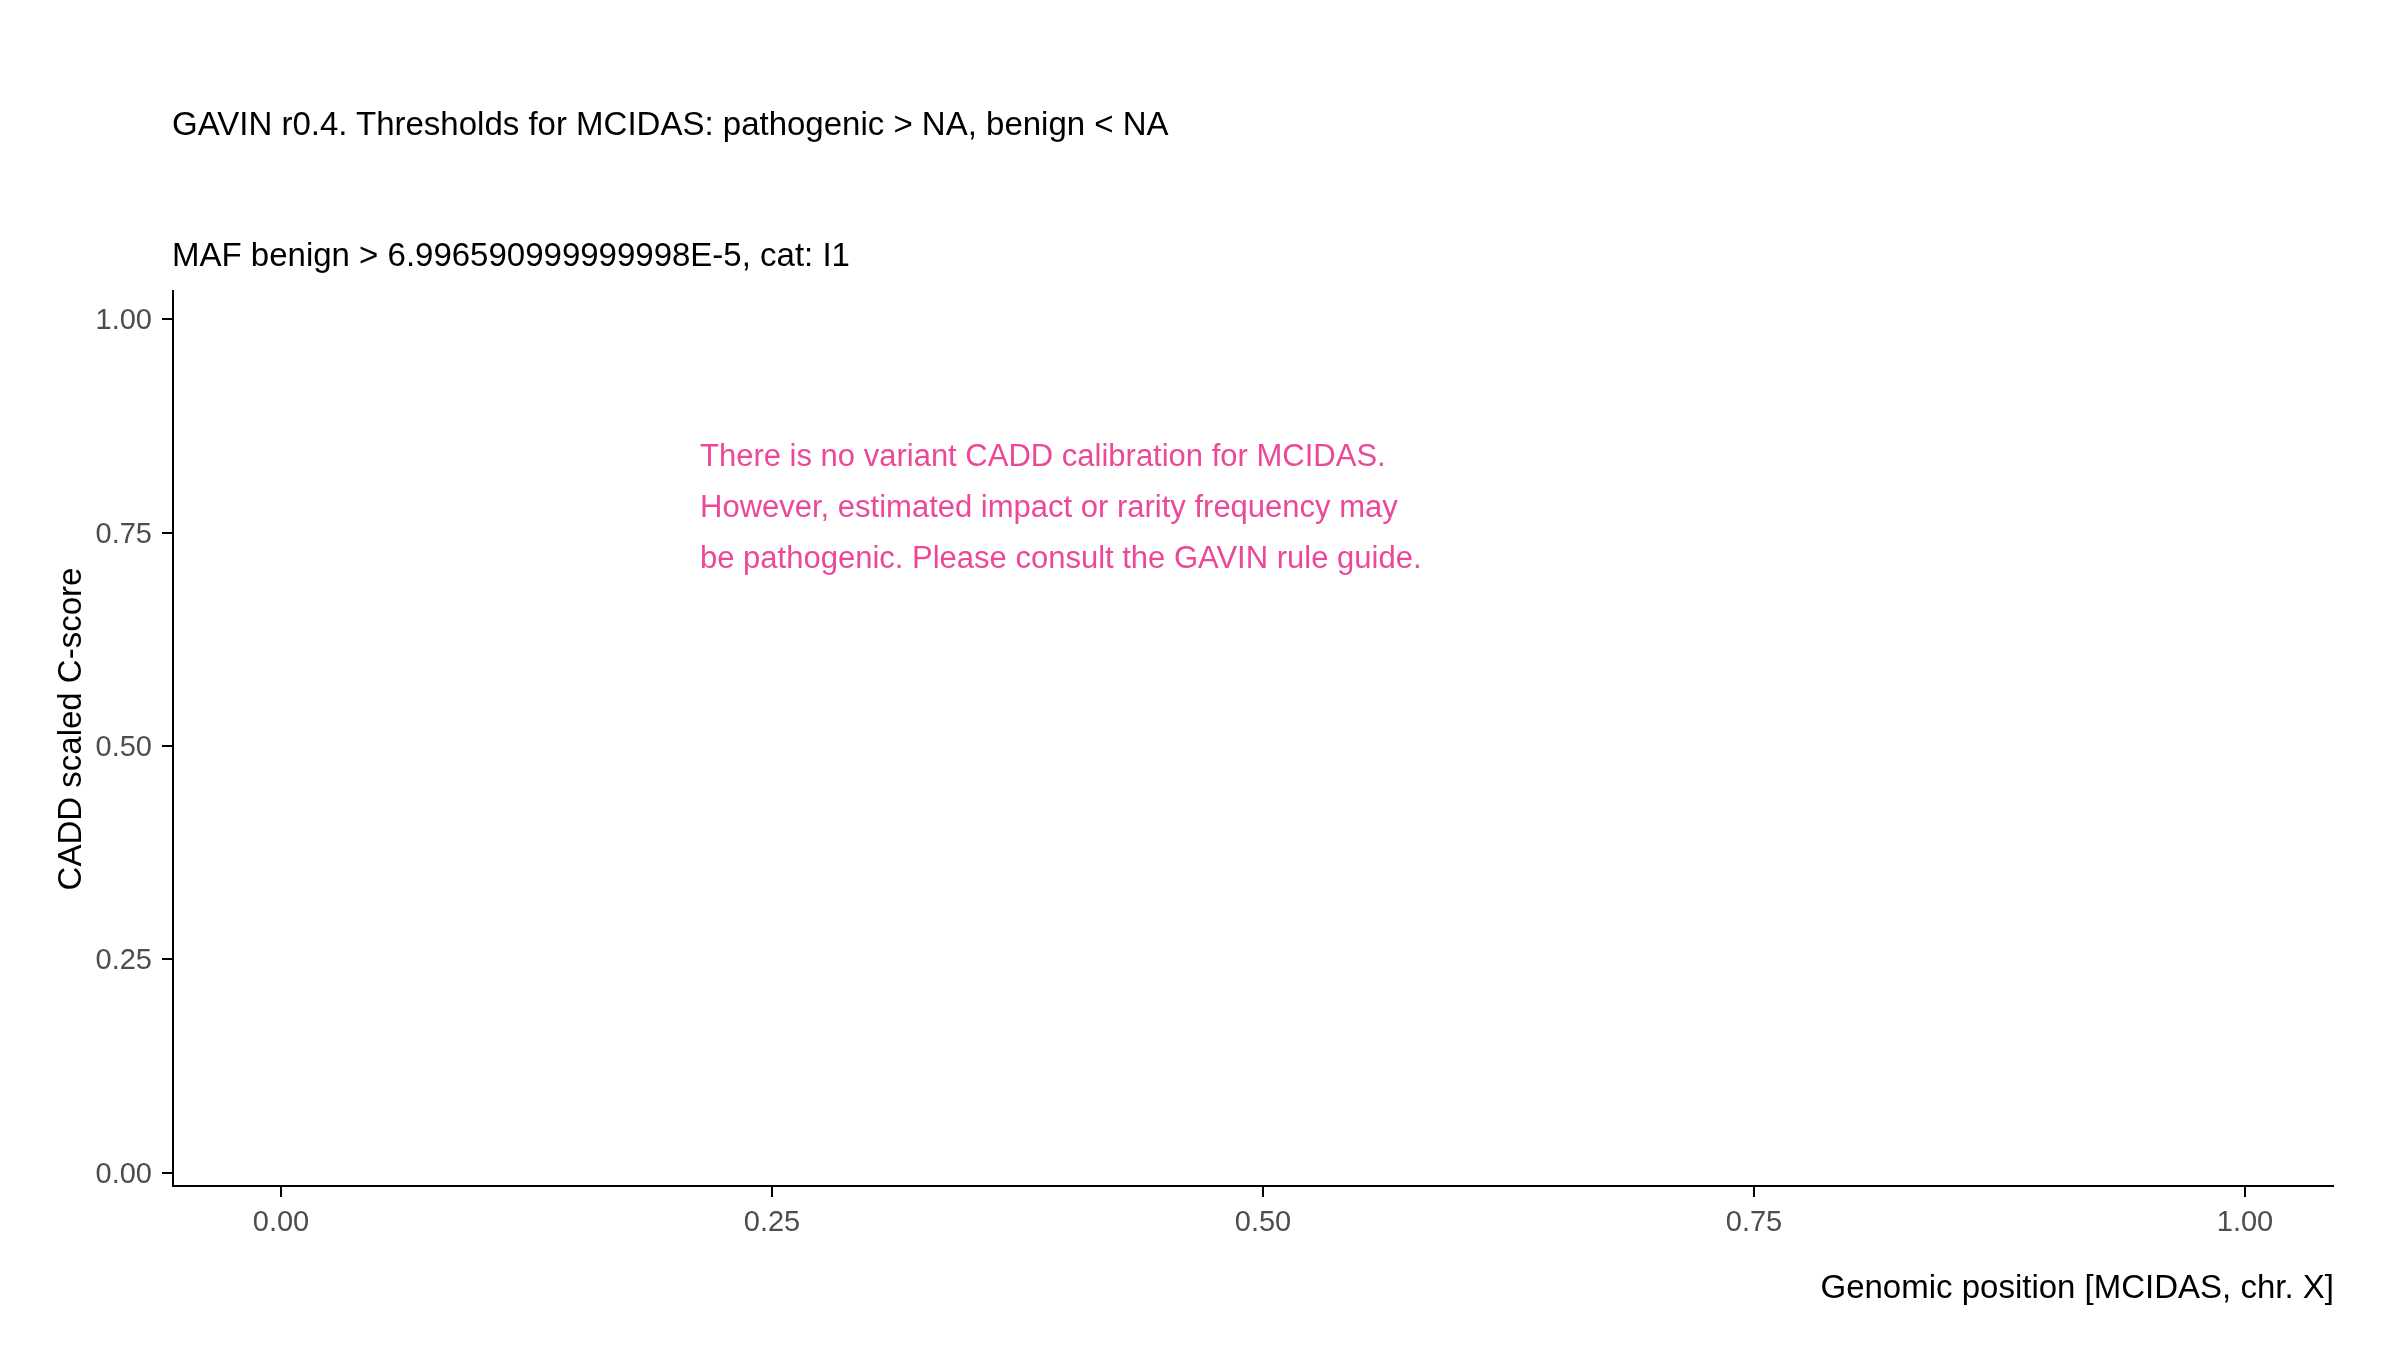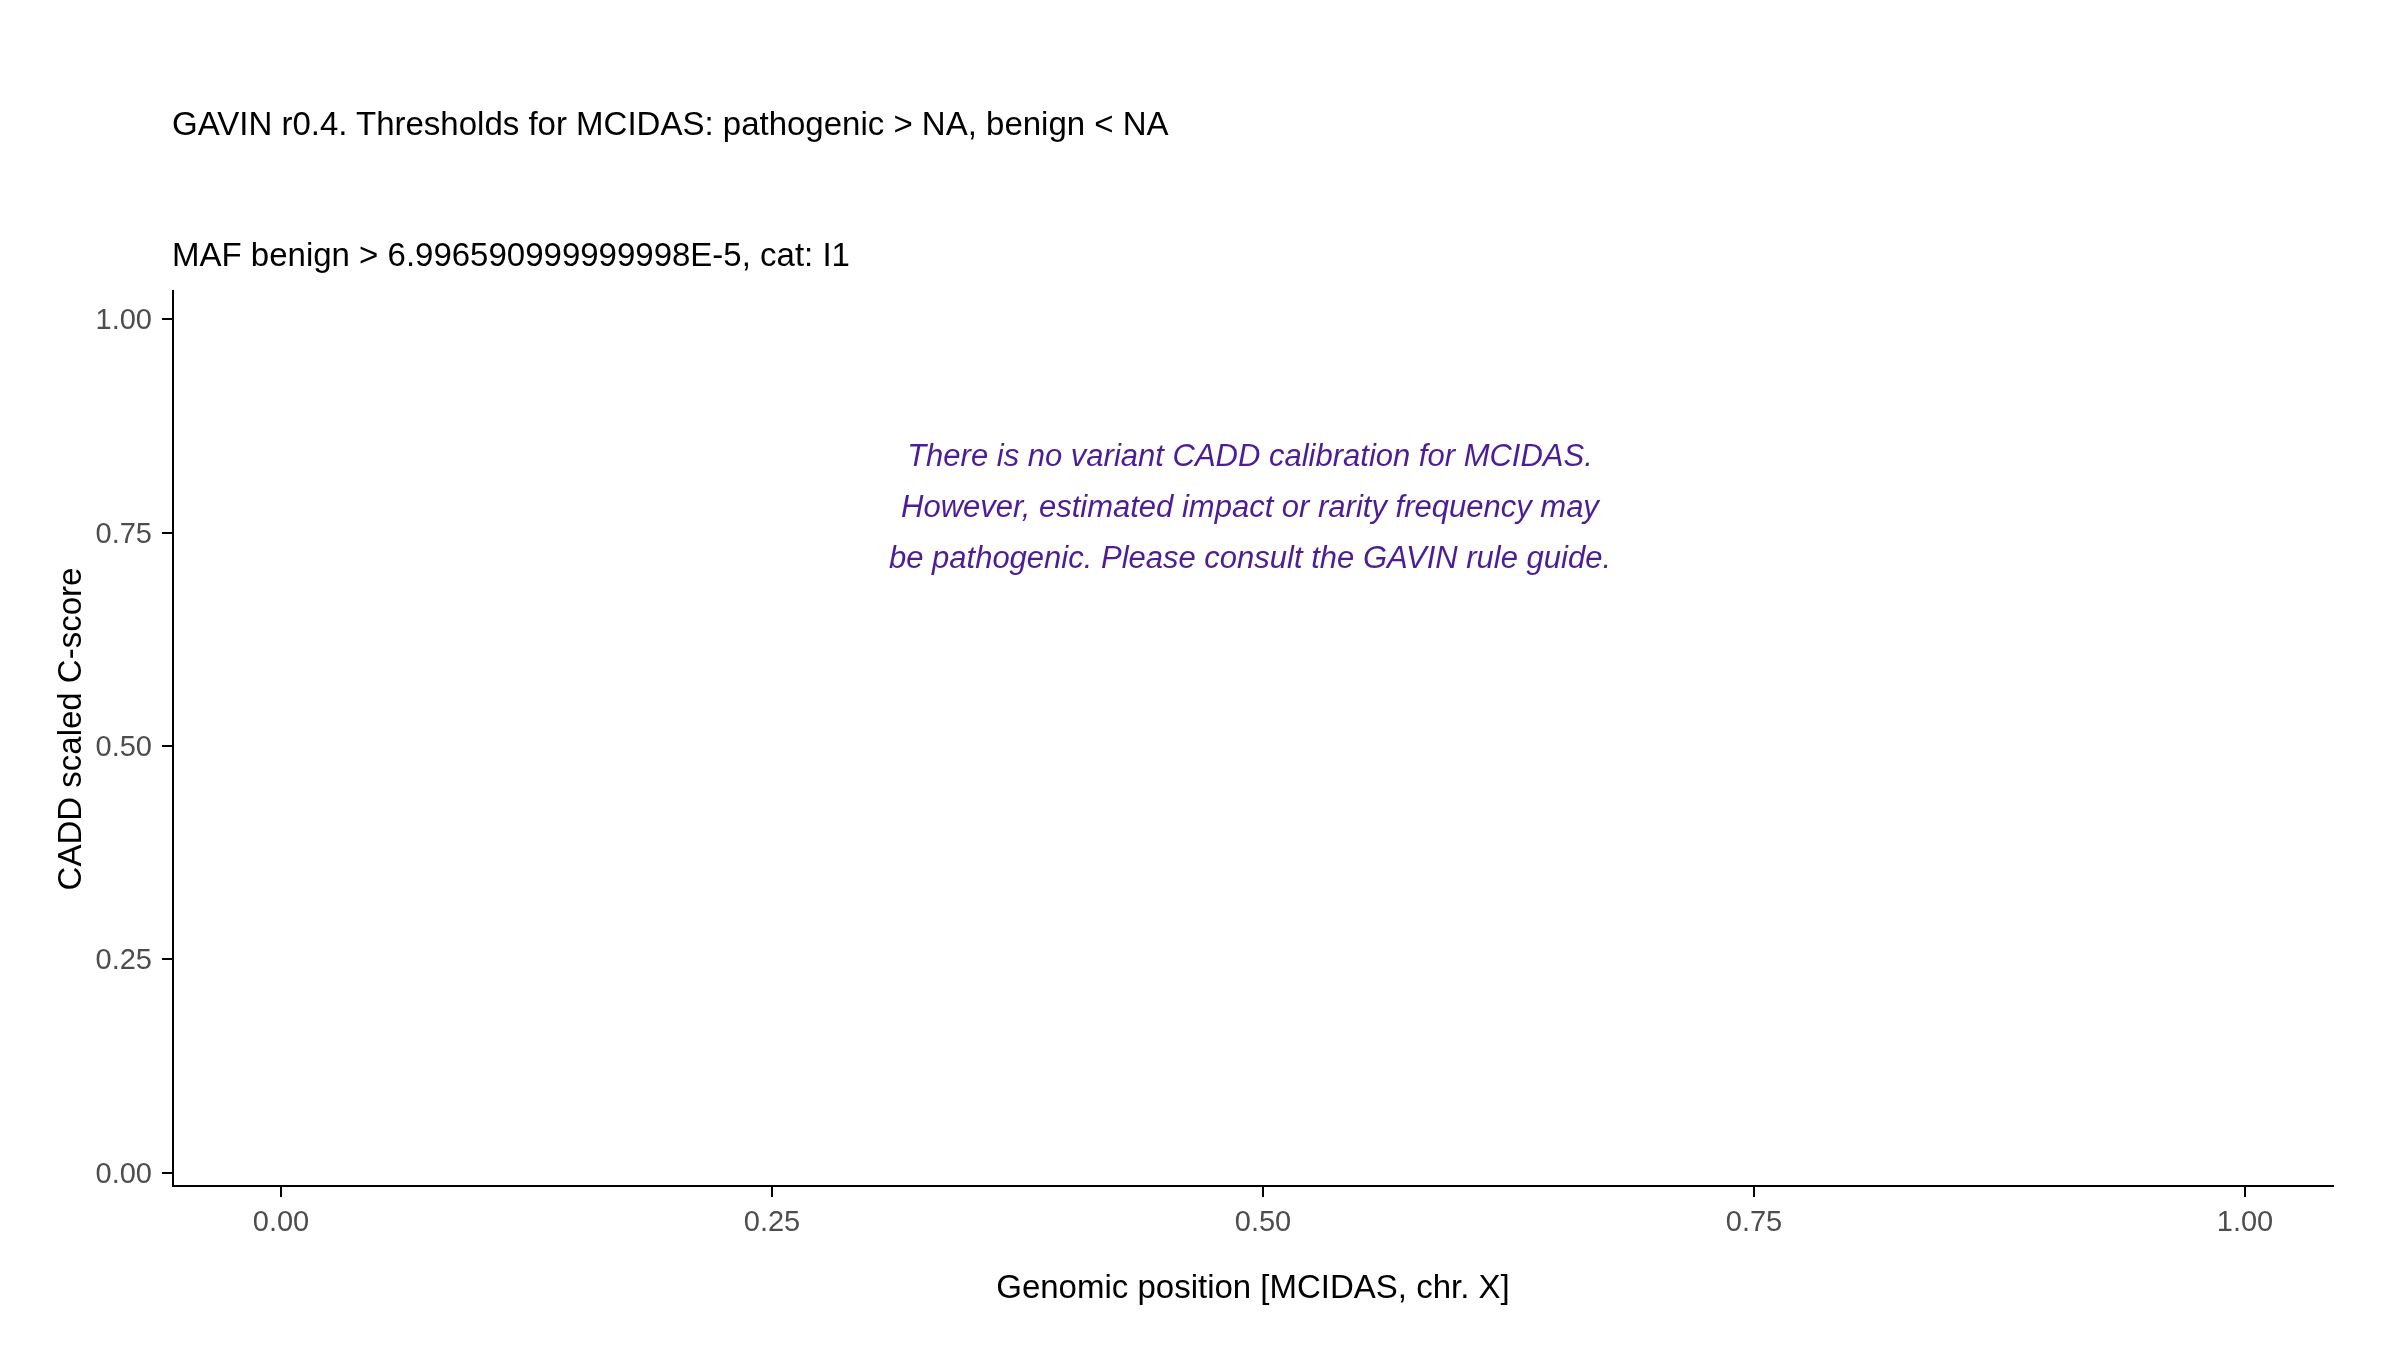--- a/index.html
+++ b/index.html
@@ -101,36 +101,34 @@
     font-size: 29px;
     color: #4d4d4d;
     width: 160px;
     text-align: center;
   }
   #x-axis-title {
     position: absolute;
     left: 172px;
     top: 1268px;
     width: 2162px;
-    text-align: center;
+    text-align: right;
     font-size: 33px;
     color: #000000;
   }
 
   
   #panel-annotation {
     position: absolute;
     left: 700px;
     top: 430px;
     width: 1100px;
-    text-align: center;
     font-size: 31px;
     line-height: 1.65;
-    color: #4c1d95;
-    font-style: italic;
+    color: #ec4899;
   }
   .annot-line { display: block; }
 </style>
 </head>
 <body>
 
 <div id="chart-title">
   <span class="title-line">GAVIN r0.4. Thresholds for MCIDAS: pathogenic &gt; NA, benign &lt; NA</span>
   <span class="title-line">MAF benign &gt; 6.996590999999998E-5, cat: I1</span>
   <span class="title-line">red: ClinVar pathogenic variants, blue: rarity &amp; impact matched gnomAD</span>

